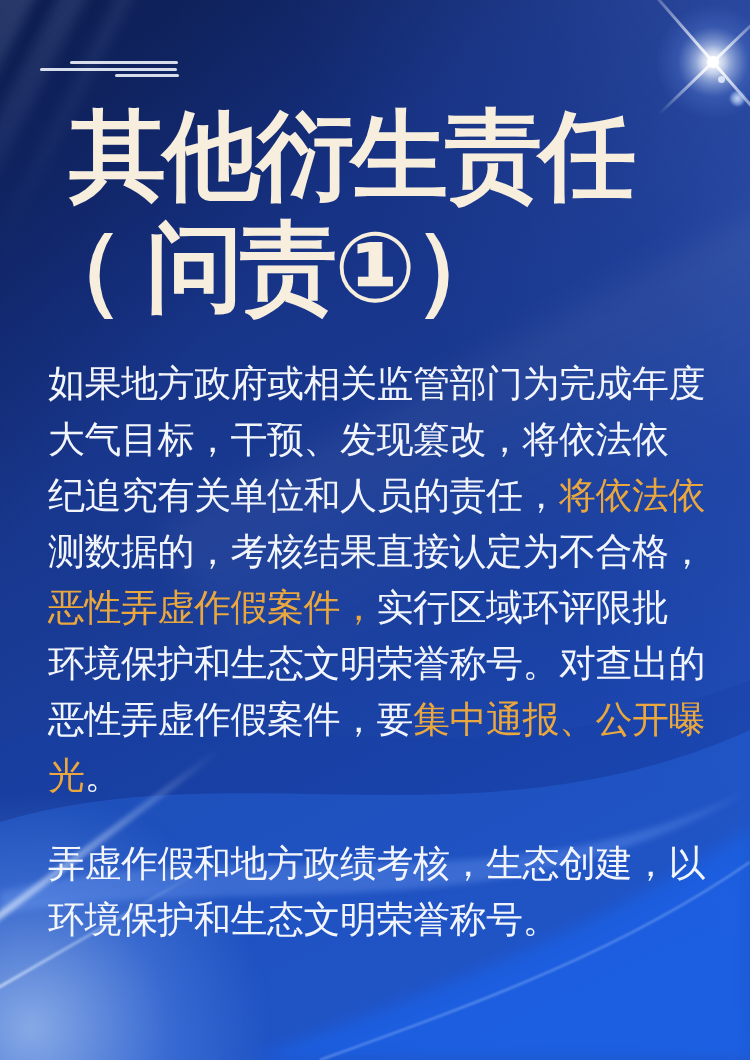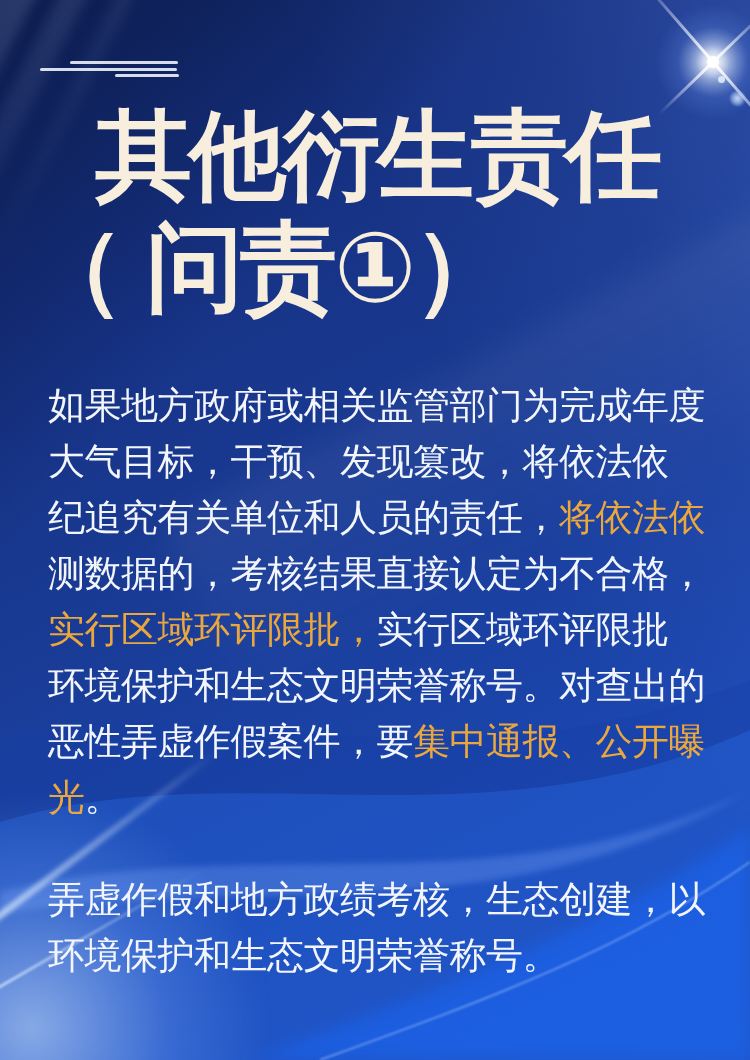--- a/index.html
+++ b/index.html
@@ -47,28 +47,28 @@
   .sparkle .ray.r1{width:220px;transform:translate(-50%,-50%) rotate(49deg);}
   .sparkle .ray.r2{width:150px;transform:translate(-50%,-50%) rotate(-44deg);}
   .bokeh{position:absolute;border-radius:50%;}
   .bokeh.k1{left:730px;top:91px;width:15px;height:15px;filter:blur(1px);
       background:radial-gradient(circle,rgba(225,238,255,.9),rgba(160,195,255,.35) 70%,transparent 75%);}
   .bokeh.k2{left:718px;top:76px;width:7px;height:7px;background:rgba(230,240,255,.85);filter:blur(.5px);}
 
   
   .title{position:absolute;left:0;top:100px;width:750px;color:var(--title-color,#f7eedd);
       font-weight:900;font-size:97px;line-height:112px;letter-spacing:-3px;white-space:nowrap;}
-  .title .t1{padding-left:95px;}
+  .title .t1{padding-left:69px;}
   .title .t2{padding-left:28px;}
 
   
-  .body-text{position:absolute;left:48px;top:378px;width:660px;
+  .body-text{position:absolute;left:48px;top:356px;width:660px;
       color:var(--body-color,#f2f5fb);font-size:37px;line-height:56px;letter-spacing:-.5px;}
   .paragraph{margin:0;}
-  .paragraph + .paragraph{margin-top:46px;}
+  .paragraph + .paragraph{margin-top:32px;}
   .line{height:56px;white-space:nowrap;}
   .hl{color:var(--hl-color,#eaa73e);}
 </style>
 </head>
 <body>
 
 <div id="poster">
 
   <div class="corner-dark"></div>
   <div class="beam b1"></div>
@@ -106,21 +106,21 @@
     <div class="t1">其他衍生责任</div>
     <div class="t2">（ 问责①）</div>
   </div>
 
   <div class="body-text">
       <div class="paragraph">
         <div class="line"><span>如果地方政府或相关监管部门为完成年度</span></div>
         <div class="line"><span>大气目标，干预、发现篡改，将依法依</span></div>
         <div class="line"><span>纪追究有关单位和人员的责任，</span><span class="hl">将依法依</span></div>
         <div class="line"><span>测数据的，考核结果直接认定为不合格，</span></div>
-        <div class="line"><span class="hl">实行区域环评限批，</span><span>实行区域环评限批</span></div>
+        <div class="line"><span class="hl">恶性弄虚作假案件，</span><span>实行区域环评限批</span></div>
         <div class="line"><span>环境保护和生态文明荣誉称号。对查出的</span></div>
         <div class="line"><span>恶性弄虚作假案件，要</span><span class="hl">集中通报、公开曝</span></div>
         <div class="line"><span class="hl">光</span><span>。</span></div>
       </div>
       <div class="paragraph">
         <div class="line"><span>弄虚作假和地方政绩考核，生态创建，以</span></div>
         <div class="line"><span>环境保护和生态文明荣誉称号。</span></div>
       </div>
     </div>
 

